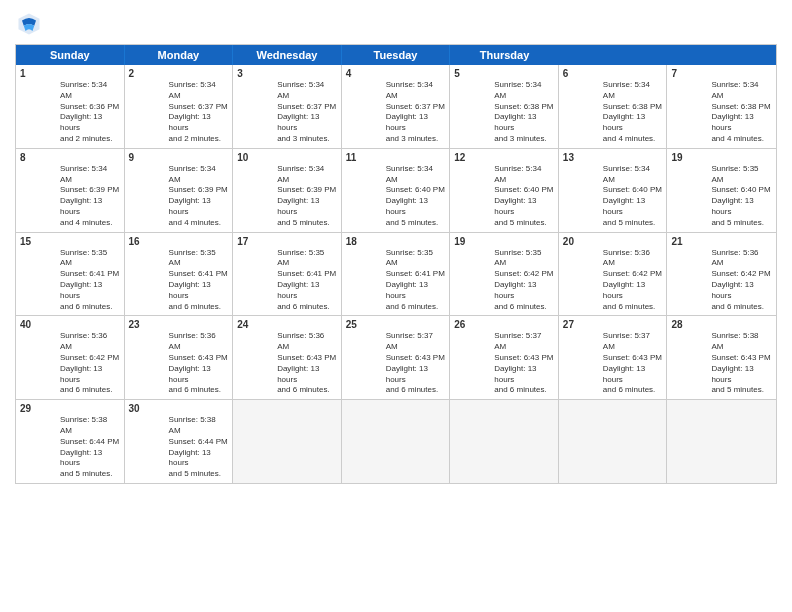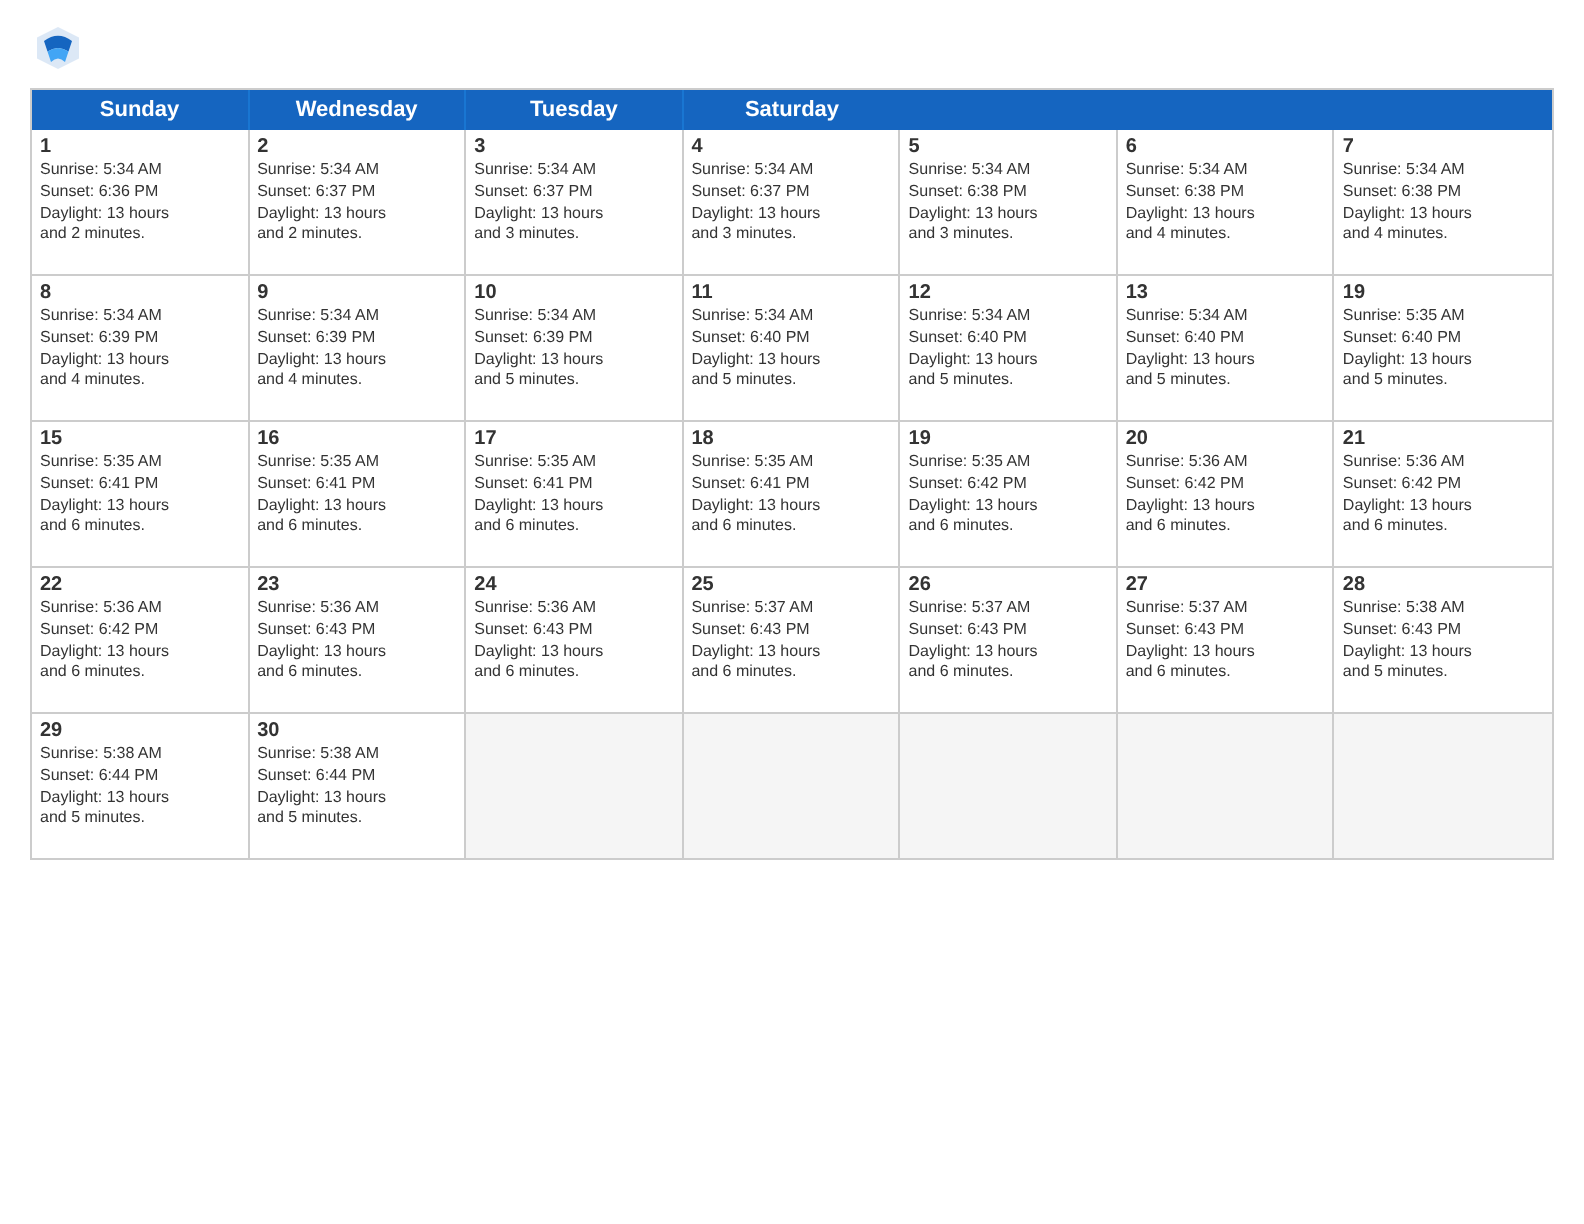--- a/index.html
+++ b/index.html
@@ -98,20 +98,21 @@
     .cal-cell.empty { background: #f5f5f5; }
     .day-num {
       font-size: 10px;
       font-weight: bold;
       margin-bottom: 1px;
     }
     .cell-text {
       font-size: 8px;
       line-height: 1.35;
       color: #333;
+      margin-left: 40px;
     }
   </style>
 </head>
 <body>
 
 <div class="page">
   <div class="header">
     <div class="logo">
       <svg class="logo-icon" viewBox="0 0 32 32">
         <polygon points="16,4 28,10 28,22 16,28 4,22 4,10" fill="#1565c0" opacity="0.15"></polygon>
@@ -126,23 +127,24 @@
     <div class="title-block">
       <div class="main-title"></div>
       <div class="subtitle"></div>
     </div>
   </div>
 
   <div class="calendar">
     <div class="cal-header">
 
     <div class="cal-header-cell">Sunday</div>
+        <div class="cal-header-cell">Monday</div>
         <div class="cal-header-cell">Wednesday</div>
         <div class="cal-header-cell">Tuesday</div>
-        <div class="cal-header-cell">Saturday</div>
+        <div class="cal-header-cell">Thursday</div>
       </div>
     <div class="cal-body">
 
     <div class="cal-row">
           <div class="cal-cell">
             <div class="day-num">1</div>
             <div class="cell-text">Sunrise: 5:34 AM<br>Sunset: 6:36 PM<br>Daylight: 13 hours<br>and 2 minutes.</div>
           </div>
           <div class="cal-cell">
             <div class="day-num">2</div>
@@ -224,21 +226,21 @@
             <div class="day-num">20</div>
             <div class="cell-text">Sunrise: 5:36 AM<br>Sunset: 6:42 PM<br>Daylight: 13 hours<br>and 6 minutes.</div>
           </div>
           <div class="cal-cell">
             <div class="day-num">21</div>
             <div class="cell-text">Sunrise: 5:36 AM<br>Sunset: 6:42 PM<br>Daylight: 13 hours<br>and 6 minutes.</div>
           </div>
         </div>
         <div class="cal-row">
           <div class="cal-cell">
-            <div class="day-num">22</div>
+            <div class="day-num">40</div>
             <div class="cell-text">Sunrise: 5:36 AM<br>Sunset: 6:42 PM<br>Daylight: 13 hours<br>and 6 minutes.</div>
           </div>
           <div class="cal-cell">
             <div class="day-num">23</div>
             <div class="cell-text">Sunrise: 5:36 AM<br>Sunset: 6:43 PM<br>Daylight: 13 hours<br>and 6 minutes.</div>
           </div>
           <div class="cal-cell">
             <div class="day-num">24</div>
             <div class="cell-text">Sunrise: 5:36 AM<br>Sunset: 6:43 PM<br>Daylight: 13 hours<br>and 6 minutes.</div>
           </div>

